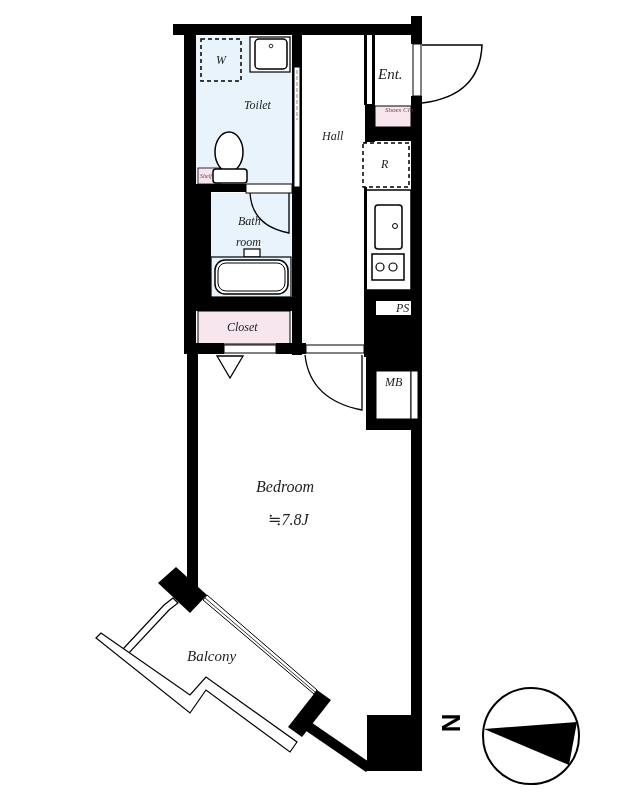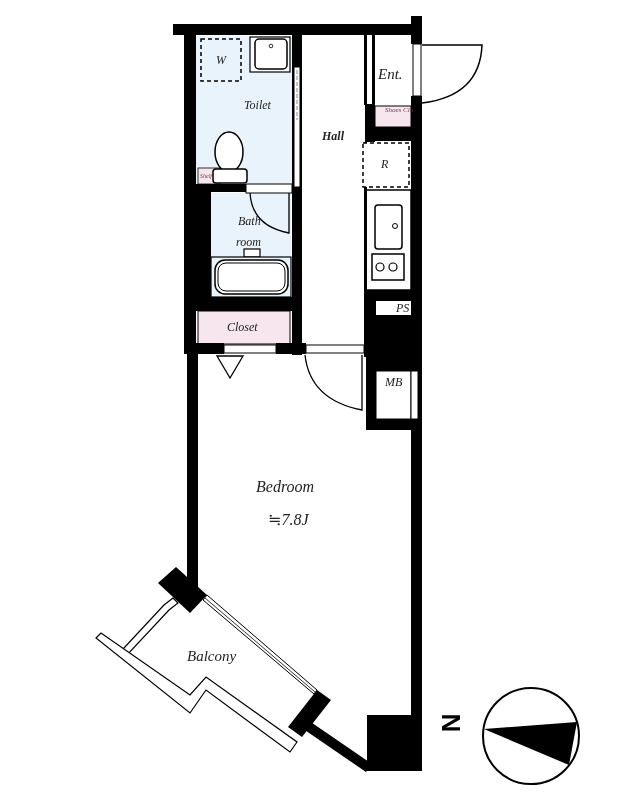--- a/index.html
+++ b/index.html
@@ -114,21 +114,21 @@
     <polygon points="484,729 577,722 569,765" fill="#000"></polygon>
   </g>
 </svg>
 
 <div class="lbl sm" style="left:216px;top:54px;">W</div>
 <div class="lbl sm" style="left:224px;top:99px;margin-left:20px;">Toilet</div>
 <div class="lbl xxs" style="left:200px;top:173px;">Shelf</div>
 <div class="lbl sm" style="left:238px;top:215px;">Bath</div>
 <div class="lbl sm" style="left:236px;top:236px;">room</div>
 <div class="lbl sm" style="left:227px;top:321px;">Closet</div>
-<div class="lbl sm" style="left:322px;top:130px;font-weight:bold;">Hall</div>
+<div class="lbl sm" style="left:322px;top:130px;">Hall</div>
 <div class="lbl md" style="left:378px;top:67px;">Ent.</div>
 <div class="lbl xs" style="left:377px;top:107px;margin-left:8px;">Shoes Clo</div>
 <div class="lbl sm" style="left:381px;top:158px;">R</div>
 <div class="lbl sm" style="left:396px;top:302px;">PS</div>
 <div class="lbl sm" style="left:385px;top:376px;">MB</div>
 <div class="lbl lg" style="left:256px;top:479px;">Bedroom</div>
 <div class="lbl lg" style="left:268px;top:512px;">≒7.8J</div>
 <div class="lbl md" style="left:187px;top:649px;">Balcony</div>
 <div class="compass-n" style="left:442px;top:710px;">N</div>
 

